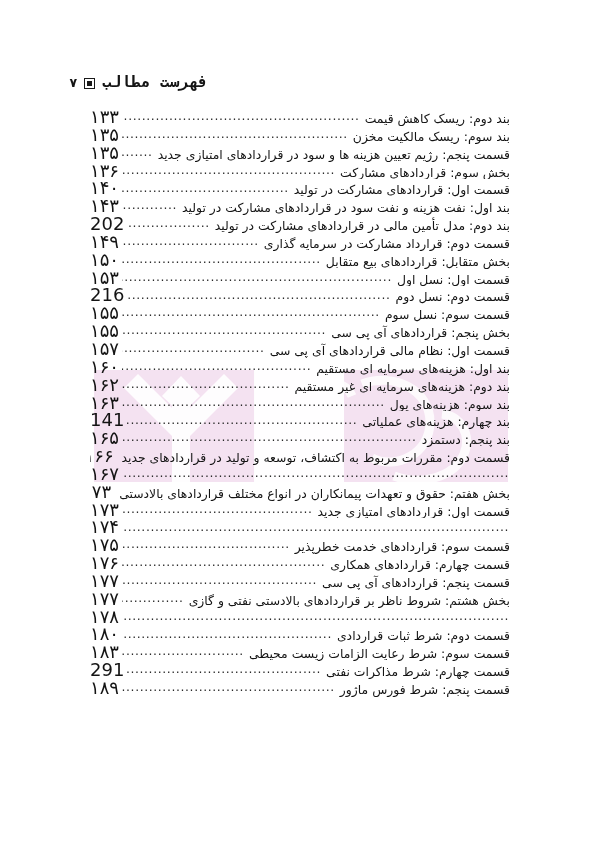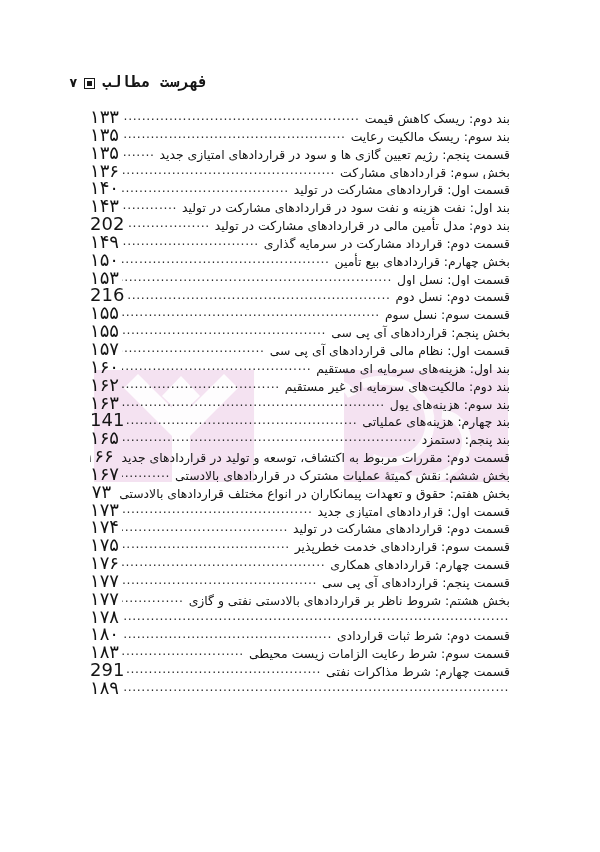--- a/index.html
+++ b/index.html
@@ -170,26 +170,26 @@
     </g>
   </svg>
 
   <div id="toc">
       <div class="toc-row">
         <span class="toc-label">بند دوم: ریسک کاهش قیمت</span>
         <span class="toc-dots"></span>
         <span class="toc-page">۱۳۳</span>
       </div>
       <div class="toc-row">
-        <span class="toc-label">بند سوم: ریسک مالکیت رعایت</span>
+        <span class="toc-label">بند سوم: ریسک مالکیت مخزن</span>
         <span class="toc-dots"></span>
         <span class="toc-page">۱۳۵</span>
       </div>
       <div class="toc-row">
-        <span class="toc-label">قسمت پنجم: رژیم تعیین گازی ها و سود در قراردادهای امتیازی جدید</span>
+        <span class="toc-label">قسمت پنجم: رژیم تعیین هزینه ها و سود در قراردادهای امتیازی جدید</span>
         <span class="toc-dots"></span>
         <span class="toc-page">۱۳۵</span>
       </div>
       <div class="toc-row">
         <span class="toc-label">بخش سوم: قراردادهای مشارکت</span>
         <span class="toc-dots"></span>
         <span class="toc-page">۱۳۶</span>
       </div>
       <div class="toc-row">
         <span class="toc-label">قسمت اول: قراردادهای مشارکت در تولید</span>
@@ -205,21 +205,21 @@
         <span class="toc-label">بند دوم: مدل تأمین مالی در قراردادهای مشارکت در تولید</span>
         <span class="toc-dots"></span>
         <span class="toc-page">202</span>
       </div>
       <div class="toc-row">
         <span class="toc-label">قسمت دوم: قرارداد مشارکت در سرمایه گذاری</span>
         <span class="toc-dots"></span>
         <span class="toc-page">۱۴۹</span>
       </div>
       <div class="toc-row">
-        <span class="toc-label">بخش چهارم: قراردادهای بیع تأمین</span>
+        <span class="toc-label">بخش متقابل: قراردادهای بیع متقابل</span>
         <span class="toc-dots"></span>
         <span class="toc-page">۱۵۰</span>
       </div>
       <div class="toc-row">
         <span class="toc-label">قسمت اول: نسل اول</span>
         <span class="toc-dots"></span>
         <span class="toc-page">۱۵۳</span>
       </div>
       <div class="toc-row">
         <span class="toc-label">قسمت دوم: نسل دوم</span>
@@ -240,21 +240,21 @@
         <span class="toc-label">قسمت اول: نظام مالی قراردادهای آی پی سی</span>
         <span class="toc-dots"></span>
         <span class="toc-page">۱۵۷</span>
       </div>
       <div class="toc-row">
         <span class="toc-label">بند اول: هزینه‌های سرمایه ای مستقیم</span>
         <span class="toc-dots"></span>
         <span class="toc-page">۱۶۰</span>
       </div>
       <div class="toc-row">
-        <span class="toc-label">بند دوم: مالکیت‌های سرمایه ای غیر مستقیم</span>
+        <span class="toc-label">بند دوم: هزینه‌های سرمایه ای غیر مستقیم</span>
         <span class="toc-dots"></span>
         <span class="toc-page">۱۶۲</span>
       </div>
       <div class="toc-row">
         <span class="toc-label">بند سوم: هزینه‌های پول</span>
         <span class="toc-dots"></span>
         <span class="toc-page">۱۶۳</span>
       </div>
       <div class="toc-row">
         <span class="toc-label">بند چهارم: هزینه‌های عملیاتی</span>
@@ -265,36 +265,34 @@
         <span class="toc-label">بند پنجم: دستمزد</span>
         <span class="toc-dots"></span>
         <span class="toc-page">۱۶۵</span>
       </div>
       <div class="toc-row">
         <span class="toc-label">قسمت دوم: مقررات مربوط به اکتشاف، توسعه و تولید در قراردادهای جدید</span>
         <span class="toc-dots"></span>
         <span class="toc-page">۱۶۶</span>
       </div>
       <div class="toc-row">
-        <span class="toc-label">بخش ششم: نقش کمیتۀ عملیات مشترک در قراردادهای بالادستی</span>
         <span class="toc-dots"></span>
         <span class="toc-page">۱۶۷</span>
       </div>
       <div class="toc-row">
         <span class="toc-label">بخش هفتم: حقوق و تعهدات پیمانکاران در انواع مختلف قراردادهای بالادستی</span>
         <span class="toc-dots"></span>
         <span class="toc-page">۱۷۳</span>
       </div>
       <div class="toc-row">
         <span class="toc-label">قسمت اول: قراردادهای امتیازی جدید</span>
         <span class="toc-dots"></span>
         <span class="toc-page">۱۷۳</span>
       </div>
       <div class="toc-row">
-        <span class="toc-label">قسمت دوم: قراردادهای مشارکت در تولید</span>
         <span class="toc-dots"></span>
         <span class="toc-page">۱۷۴</span>
       </div>
       <div class="toc-row">
         <span class="toc-label">قسمت سوم: قراردادهای خدمت خطرپذیر</span>
         <span class="toc-dots"></span>
         <span class="toc-page">۱۷۵</span>
       </div>
       <div class="toc-row">
         <span class="toc-label">قسمت چهارم: قراردادهای همکاری</span>
@@ -324,18 +322,19 @@
         <span class="toc-label">قسمت سوم: شرط رعایت الزامات زیست محیطی</span>
         <span class="toc-dots"></span>
         <span class="toc-page">۱۸۳</span>
       </div>
       <div class="toc-row">
         <span class="toc-label">قسمت چهارم: شرط مذاکرات نفتی</span>
         <span class="toc-dots"></span>
         <span class="toc-page">291</span>
       </div>
       <div class="toc-row">
+        <span class="toc-label">قسمت پنجم: شرط فورس ماژور</span>
         <span class="toc-dots"></span>
         <span class="toc-page">۱۸۹</span>
       </div>
     </div>
 
 </div>
 
 </body></html>

